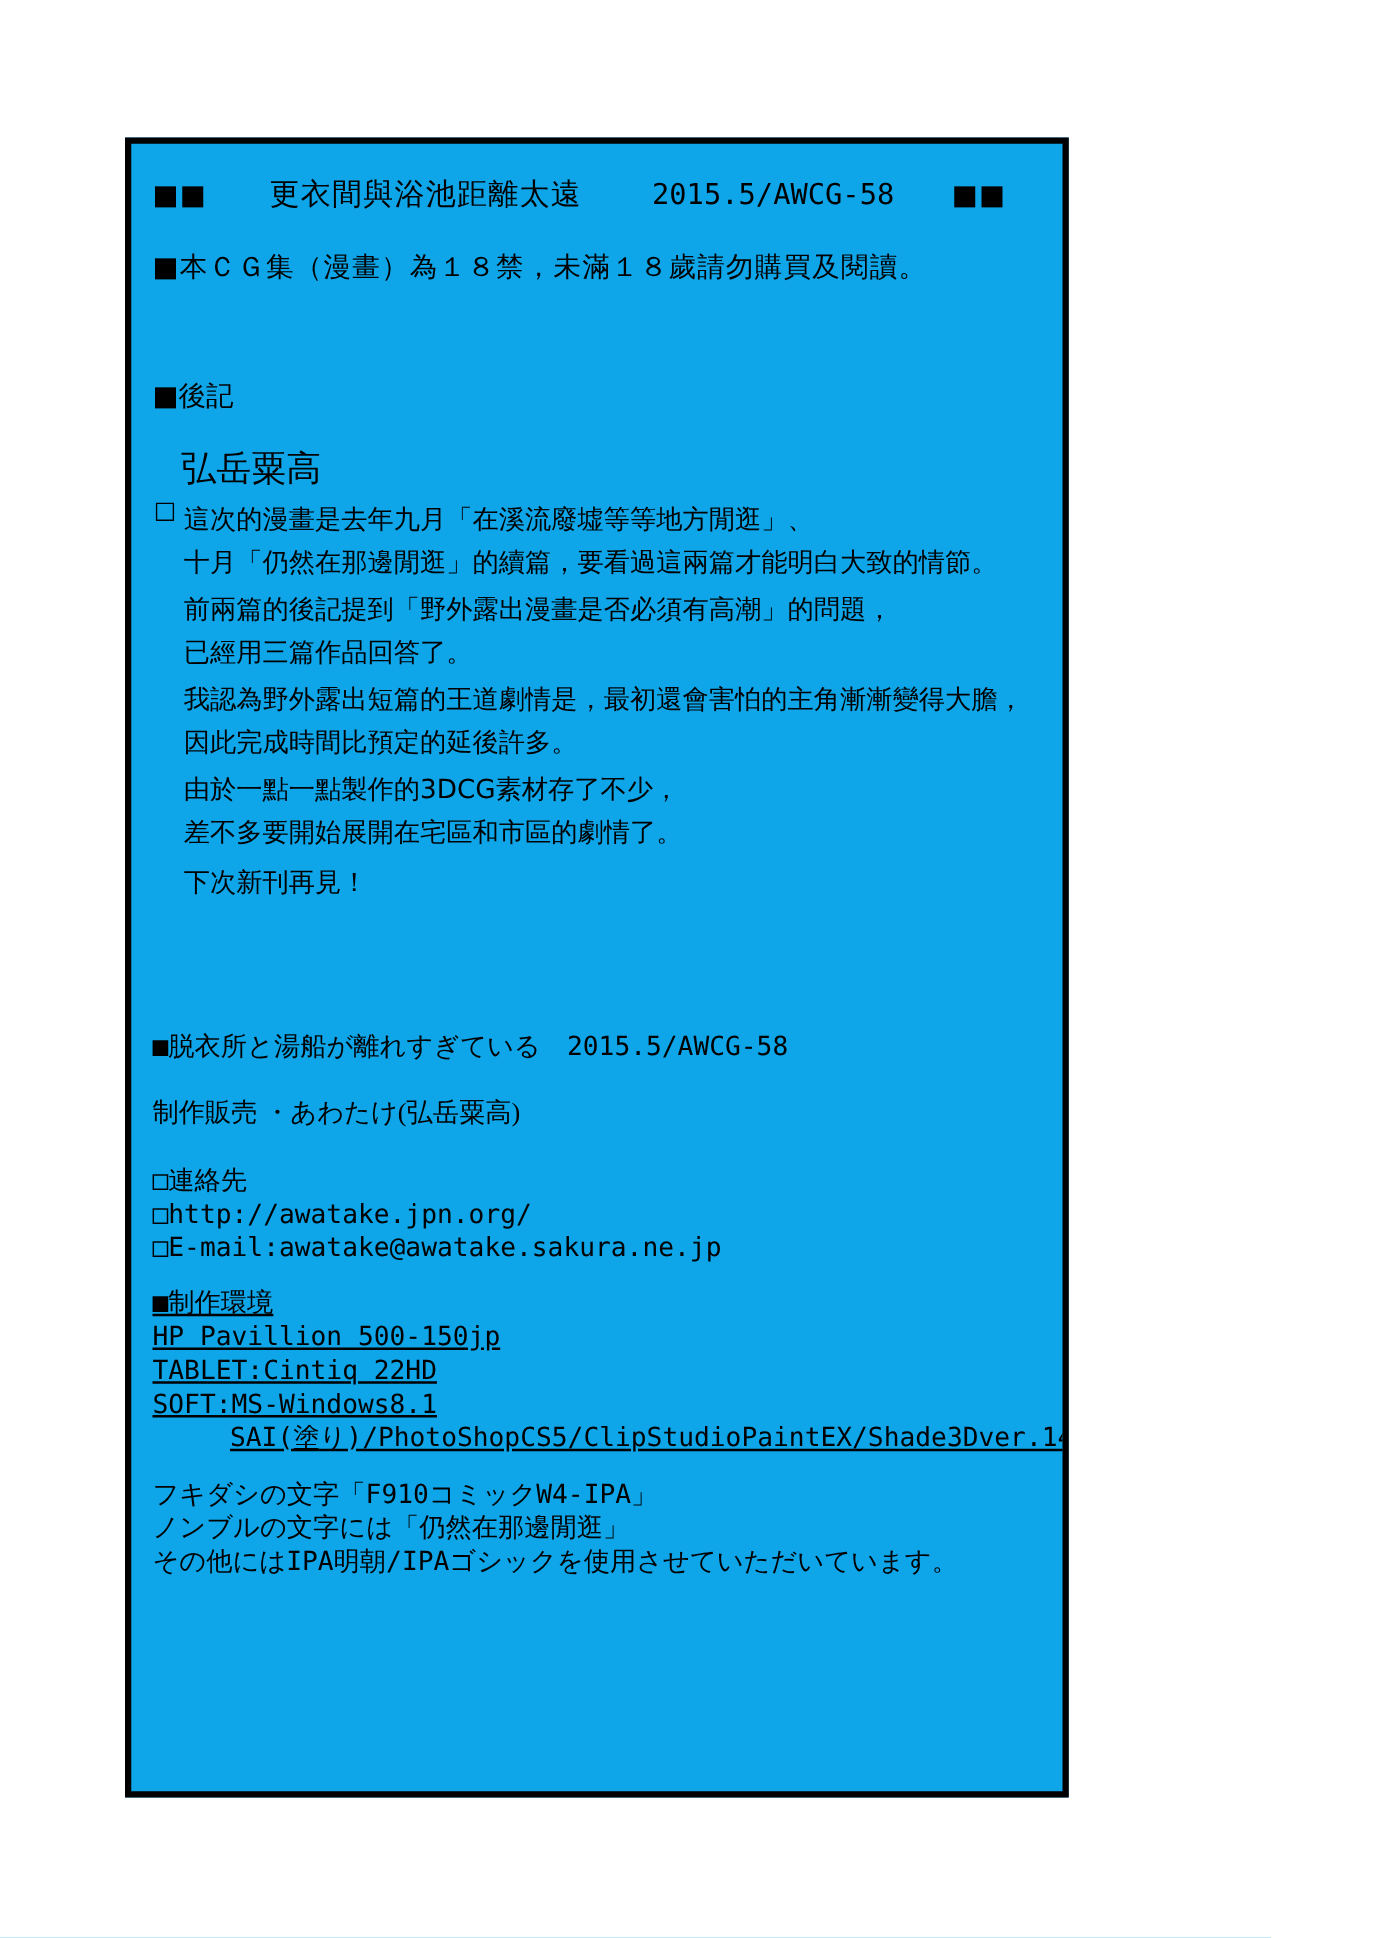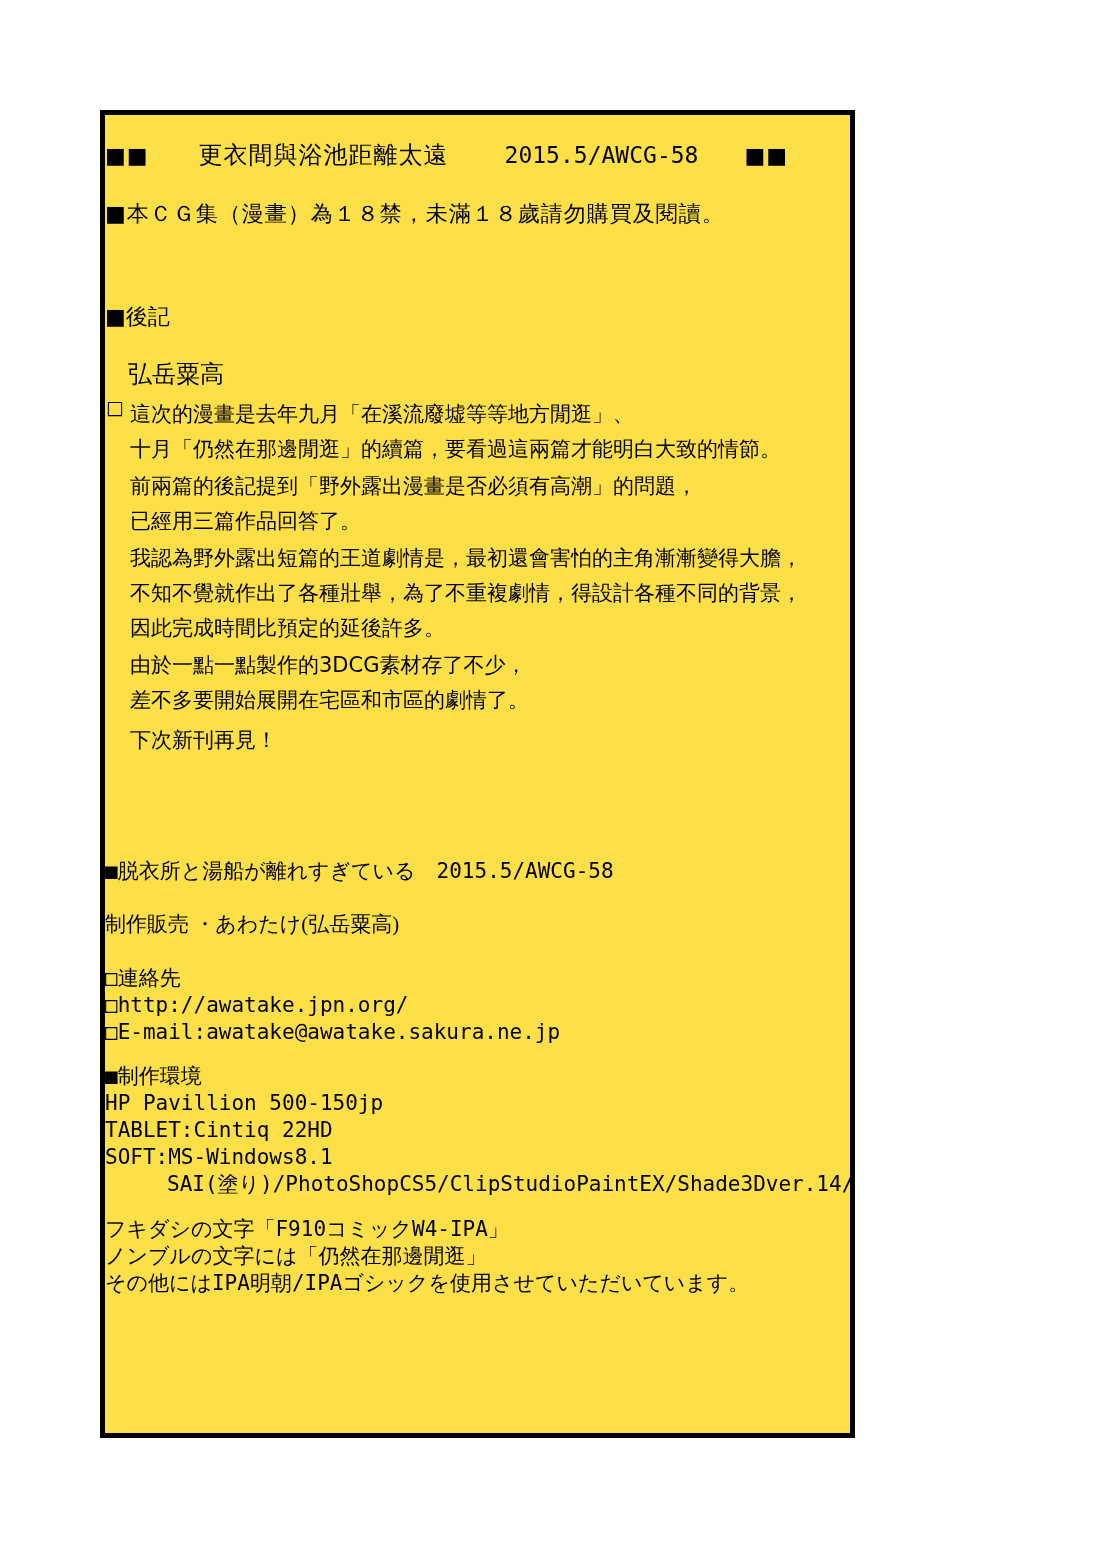--- a/index.html
+++ b/index.html
@@ -15,22 +15,22 @@
     color: #000000;
   }
   .frame {
     position: absolute;
     left: 100px;
     top: 110px;
     width: 755px;
     height: 1328px;
     border: 5px solid #000000;
     box-sizing: border-box;
-    background: #fde047;
-    padding: 0 12px 0 0;
+    background: #0ea5e9;
+    padding: 0 12px 0 17px;
     overflow: hidden;
   }
 
   
   .header-line {
     margin-top: 25px;
     font-size: 24px;
     line-height: 30px;
     white-space: nowrap;
     letter-spacing: 1px;
@@ -54,21 +54,21 @@
   }
 
   .afterword-heading {
     margin-top: 77px;
     font-size: 22px;
     line-height: 26px;
   }
   .author {
     margin-top: 31px;
     margin-left: 23px;
-    font-size: 24px;
+    font-size: 28px;
     line-height: 26px;
   }
 
   .body-text { margin-left: 25px; }
   .para {
     position: relative;
     font-size: 21px;
     line-height: 35px;
     white-space: nowrap;
   }
@@ -87,21 +87,21 @@
   
   .jp {
     font-family: "DejaVu Sans Mono", monospace;
     font-size: 21px;
     line-height: 27px;
     white-space: nowrap;
   }
   .colophon-title { margin-top: 100px; }
   .maker-line     { margin-top: 26px; font-family: Liberation Serif, serif; }
   .contact-block  { margin-top: 27px; }
-  .env-block      { margin-top: 17px; }
+  .env-block      { margin-top: 17px; text-decoration: underline; }
   .fonts-block    { margin-top: 18px; }
   .env-indent     { padding-left: 62px; }
 </style>
 </head>
 <body>
 
 <div class="frame">
 
   <div class="header-line">
     <span class="marks">■■</span><span class="title">更衣間與浴池距離太遠</span><span class="code">2015.5/AWCG-58</span><span class="marks marks-right">■■</span>
@@ -120,21 +120,20 @@
       <div class="line">十月「仍然在那邊閒逛」的續篇，要看過這兩篇才能明白大致的情節。</div>
     </div>
 
     <div class="para para-gap">
       <div class="line">前兩篇的後記提到「野外露出漫畫是否必須有高潮」的問題，</div>
       <div class="line">已經用三篇作品回答了。</div>
     </div>
 
     <div class="para para-gap">
       <div class="line">我認為野外露出短篇的王道劇情是，最初還會害怕的主角漸漸變得大膽，</div>
-      <div class="line">不知不覺就作出了各種壯舉，為了不重複劇情，得設計各種不同的背景，</div>
       <div class="line">因此完成時間比預定的延後許多。</div>
     </div>
 
     <div class="para para-gap">
       <div class="line">由於一點一點製作的3DCG素材存了不少，</div>
       <div class="line">差不多要開始展開在宅區和市區的劇情了。</div>
     </div>
 
     <div class="para para-small-gap">
       <div class="line">下次新刊再見！</div>

